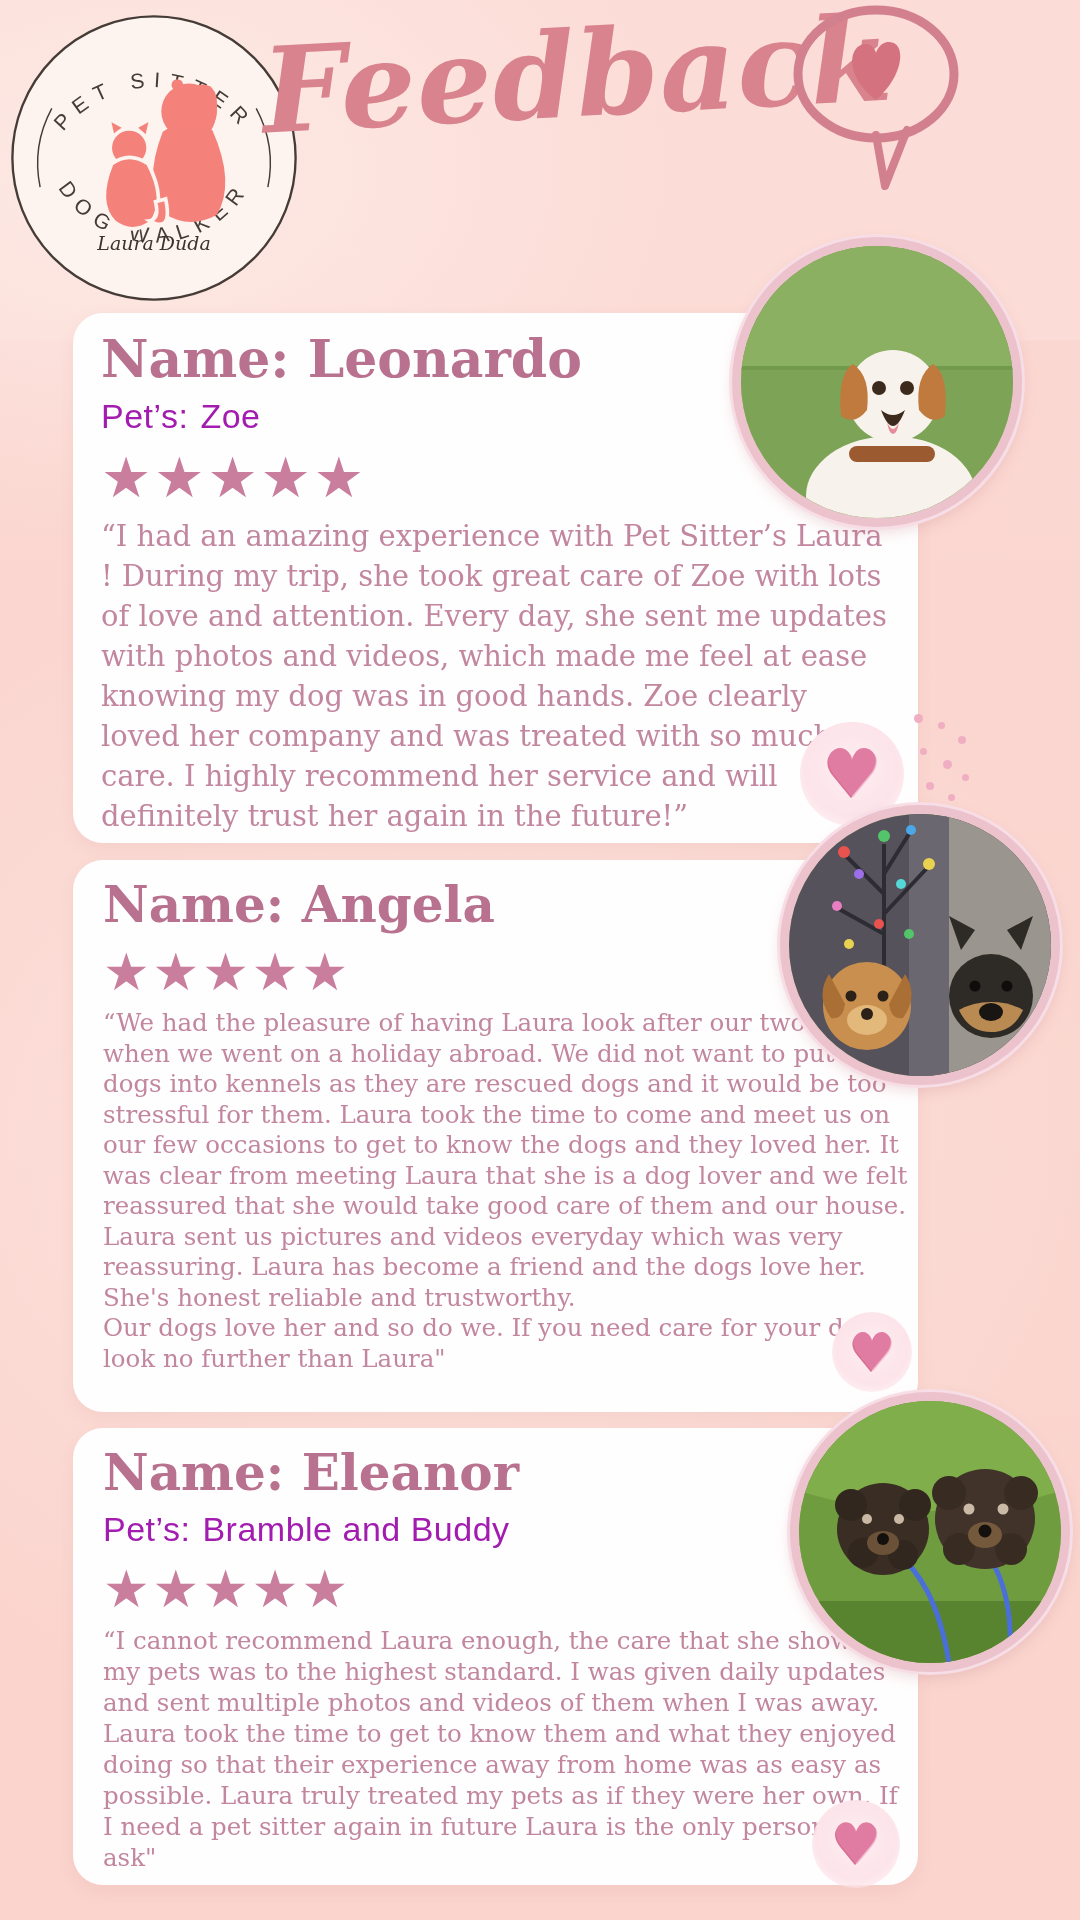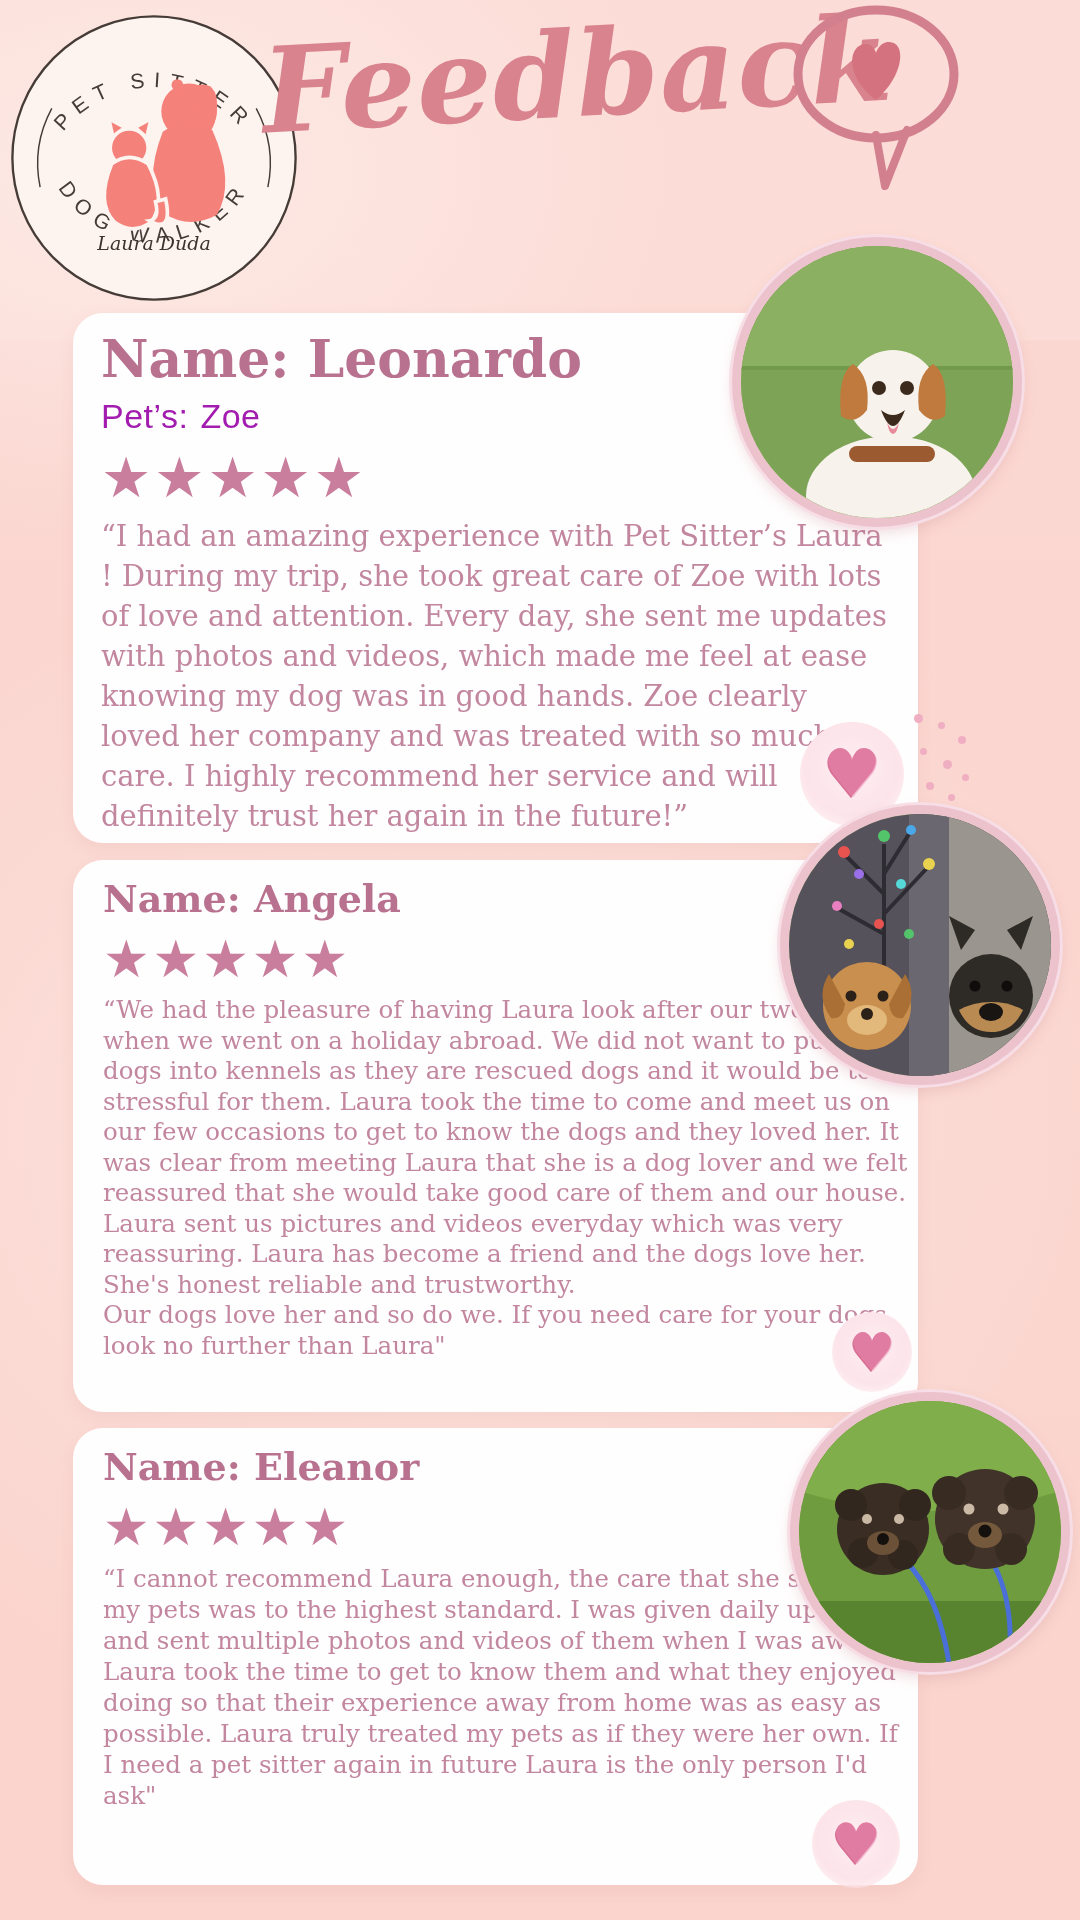--- a/index.html
+++ b/index.html
@@ -30,21 +30,21 @@
     box-shadow:0 6px 16px rgba(209,140,140,0.14);
   }
   .card-1{top:313px;height:530px;padding-left:28px;}
   .card-2{top:860px;height:552px;}
   .card-3{top:1428px;height:457px;}
 
   .card-title{
     margin:0;font-family:"DejaVu Serif",serif;font-weight:bold;
     font-size:52px;line-height:1.08;color:#b8718e;letter-spacing:0;
   }
-  .card-2 .card-title,.card-3 .card-title{font-size:38px;}
+  .card-2 .card-title,.card-3 .card-title{font-size:50px;}
   .pets-line{
     margin-top:10px;font-family:"Liberation Sans","DejaVu Sans",sans-serif;
     font-size:34px;color:#a21caf;letter-spacing:0.5px;
   }
   .pets-line .pets-value{margin-left:12px;}
   .stars{
     margin-top:14px;font-family:"DejaVu Sans",sans-serif;
     font-size:56px;line-height:1;color:#c87e9c;letter-spacing:3px;
   }
   .card-2 .stars,.card-3 .stars{font-size:52px;}
@@ -214,20 +214,21 @@
       </g>
     </svg>
   </div>
 
   <div class="heart-badge badge-2">
       <span class="heart-glyph">♥</span>
     </div>
 
   <section class="card card-3">
     <h2 class="card-title"><span>Name:</span> <span>Eleanor</span></h2>
+    <div class="pets-line"><span>Pet’s:</span><span class="pets-value">Bramble and Buddy</span></div>
     <div class="stars">★★★★★</div>
     <p class="review">“I cannot recommend Laura enough, the care that she showed my pets was to the highest standard. I was given daily updates and sent multiple photos and videos of them when I was away. Laura took the time to get to know them and what they enjoyed doing so that their experience away from home was as easy as possible. Laura truly treated my pets as if they were her own. If I need a pet sitter again in future Laura is the only person I'd ask"</p>
   </section>
 
   <div class="photo photo-3">
     <svg viewBox="0 0 262 262" width="262" height="262">
       <rect width="262" height="262" fill="#6f9c3e"></rect>
       <path d="M0 0 H262 V90 Q 130 130 0 90 z" fill="#7fae4b"></path>
       <path d="M0 200 H262 V262 H0 z" fill="#58842f"></path>
       <path d="M150 262 C 140 200 120 170 96 150" stroke="#4a6fd8" stroke-width="5" fill="none"></path>

